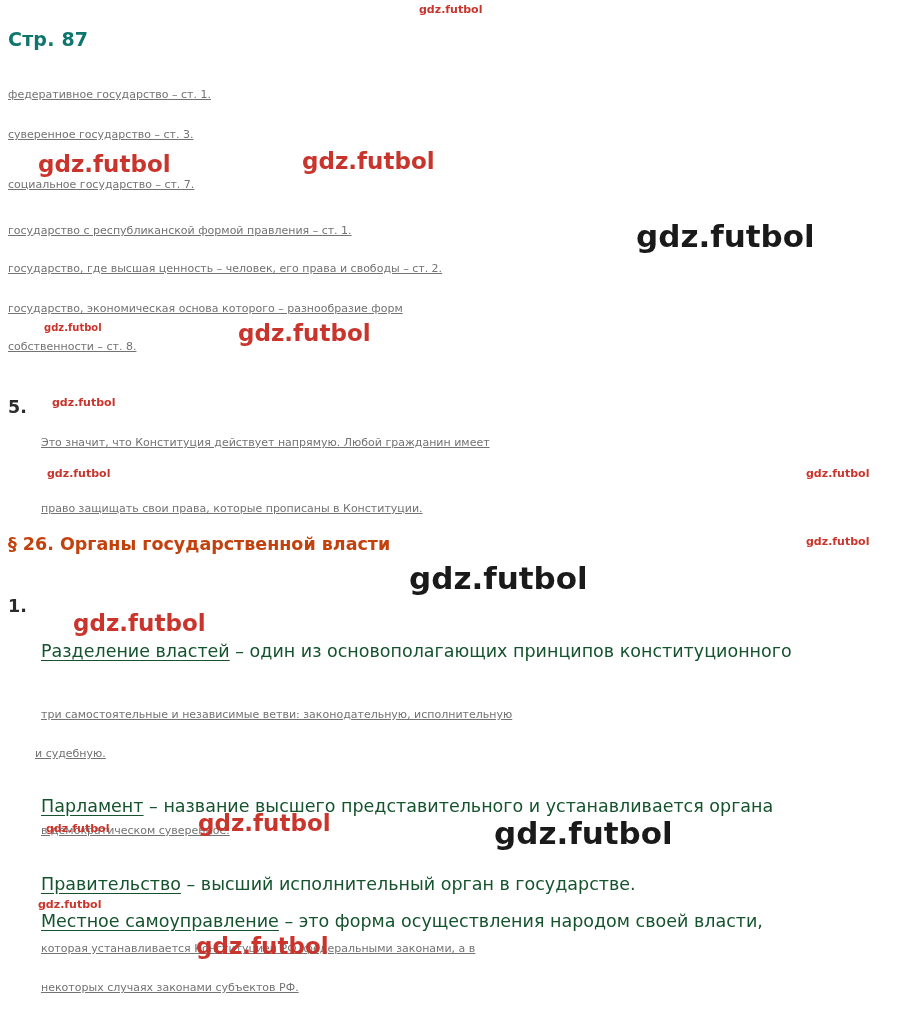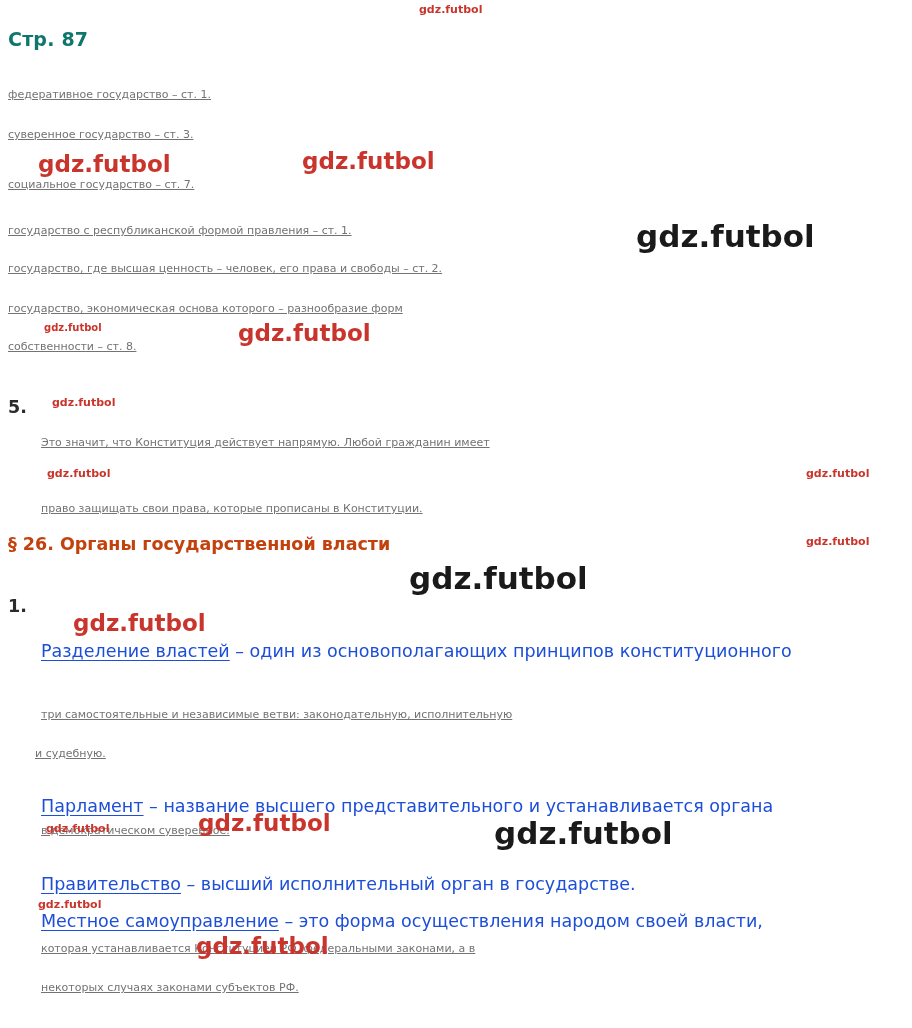--- a/index.html
+++ b/index.html
@@ -44,21 +44,21 @@
     position: absolute;
     left: 8px;
     font-size: 11px;
     color: #737373;
     white-space: nowrap;
     text-decoration: underline;
   }
   .para {
     position: absolute;
     font-size: 17.5px;
-    color: #1d4ed8;
+    color: #14532d;
     line-height: 38px;
   }
   .num-label {
     position: absolute;
     left: 8px;
     font-size: 17.5px;
     font-weight: bold;
     color: #2b2b2b;
   }
   .heading {

